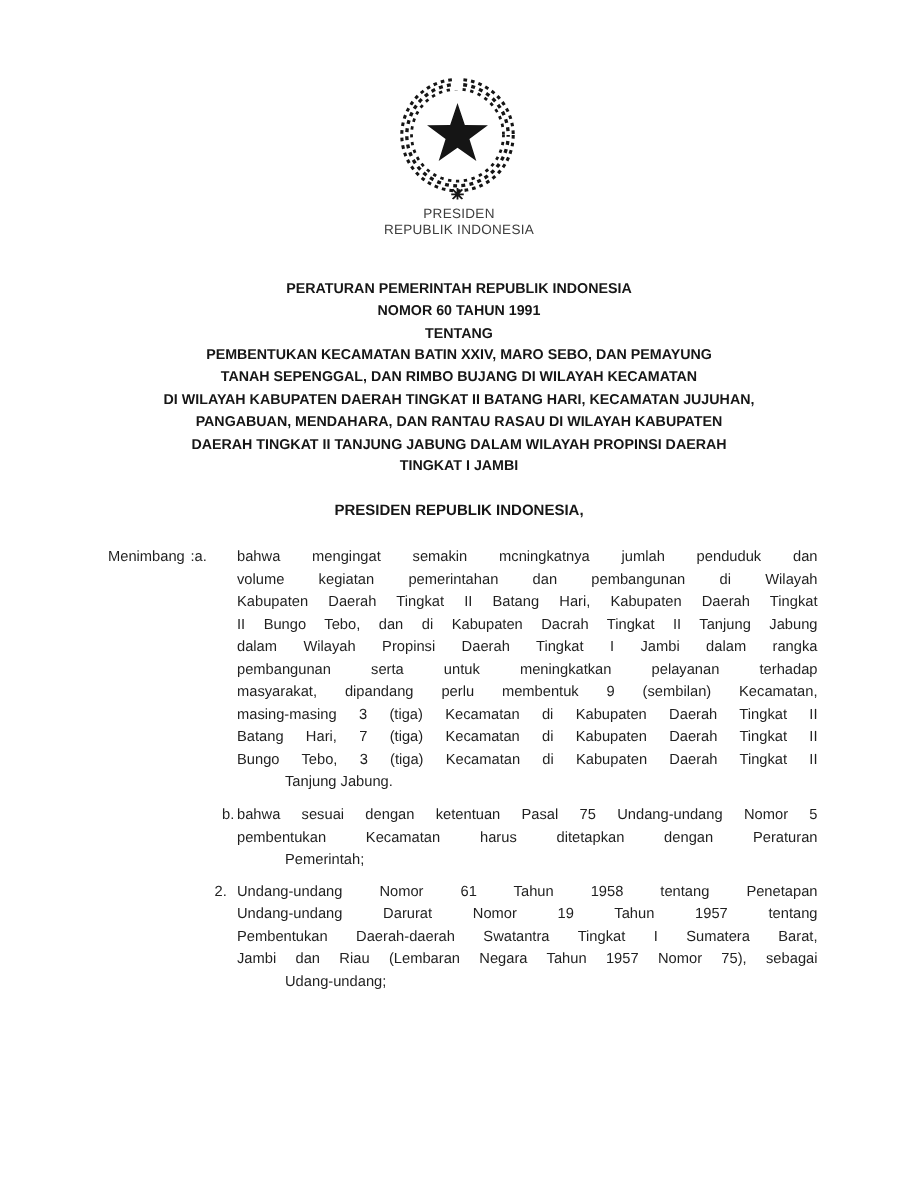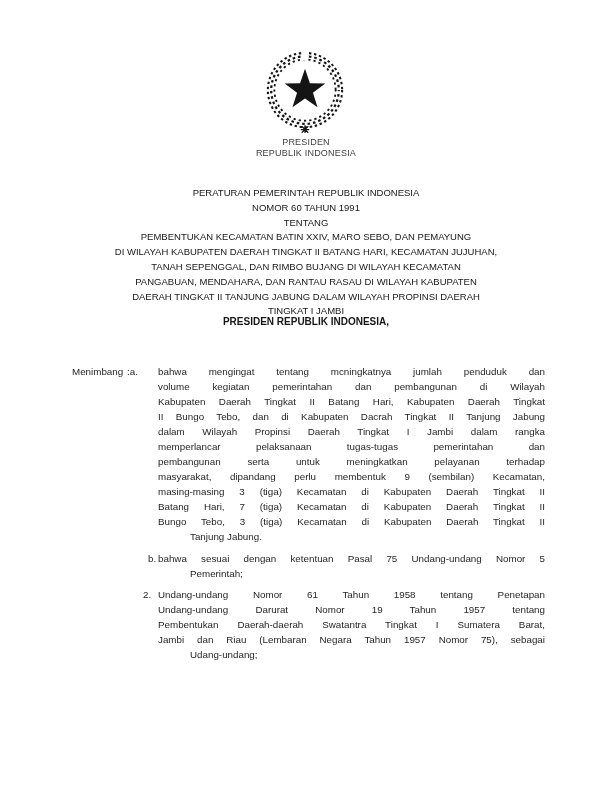--- a/index.html
+++ b/index.html
@@ -32,30 +32,30 @@
     color: #3d3d3d;
     letter-spacing: 0.2px;
   }
 
   
   .title-block {
     position: absolute;
     top: 186px;
     left: 40px;
     width: 532px;
-    font-weight: 400;
+    font-weight: 700;
     font-size: 9.5px;
     line-height: 14.8px;
     color: #161616;
   }
   .title-block .tline { text-align: center; text-align-last: center; }
 
   .salutation {
     position: absolute;
-    top: 314px;
+    top: 333px;
     left: 0;
     width: 612px;
     text-align: center;
     font-weight: 700;
     font-size: 10px;
     line-height: 15px;
     color: #161616;
   }
 
   
@@ -104,55 +104,55 @@
   <div class="letterhead-text">
     <div>PRESIDEN</div>
     <div>REPUBLIK INDONESIA</div>
   </div>
 
   <div class="title-block">
       <div class="tline">PERATURAN PEMERINTAH REPUBLIK INDONESIA</div>
       <div class="tline">NOMOR 60 TAHUN 1991</div>
       <div class="tline">TENTANG</div>
       <div class="tline">PEMBENTUKAN KECAMATAN BATIN XXIV, MARO SEBO, DAN PEMAYUNG</div>
+      <div class="tline">TANAH SEPENGGAL, DAN RIMBO BUJANG DI WILAYAH KECAMATAN</div>
       <div class="tline">DI WILAYAH KABUPATEN DAERAH TINGKAT II BATANG HARI, KECAMATAN JUJUHAN,</div>
-      <div class="tline">TANAH SEPENGGAL, DAN RIMBO BUJANG DI WILAYAH KECAMATAN</div>
       <div class="tline">PANGABUAN, MENDAHARA, DAN RANTAU RASAU DI WILAYAH KABUPATEN</div>
       <div class="tline">DAERAH TINGKAT II TANJUNG JABUNG DALAM WILAYAH PROPINSI DAERAH</div>
       <div class="tline last">TINGKAT I JAMBI</div>
     </div>
 
   <div class="salutation">PRESIDEN REPUBLIK INDONESIA,</div>
 
   <div class="clauses">
 
     <div class="clause-row">
       <div class="clause-label">Menimbang</div>
       <div class="clause-marker">:a.</div>
       <div class="clause-text">
-          <div class="tline">bahwa mengingat tentang mcningkatnya jumlah penduduk dan</div>
+          <div class="tline">bahwa mengingat semakin mcningkatnya jumlah penduduk dan</div>
           <div class="tline">volume kegiatan pemerintahan dan pembangunan di Wilayah</div>
           <div class="tline">Kabupaten Daerah Tingkat II Batang Hari, Kabupaten Daerah Tingkat</div>
           <div class="tline">II Bungo Tebo, dan di Kabupaten Dacrah Tingkat II Tanjung Jabung</div>
           <div class="tline">dalam Wilayah Propinsi Daerah Tingkat I Jambi dalam rangka</div>
-          <div class="tline">memperlancar pelaksanaan tugas-tugas pemerintahan dan</div>
           <div class="tline">pembangunan serta untuk meningkatkan pelayanan terhadap</div>
           <div class="tline">masyarakat, dipandang perlu membentuk 9 (sembilan) Kecamatan,</div>
           <div class="tline">masing-masing 3 (tiga) Kecamatan di Kabupaten Daerah Tingkat II</div>
           <div class="tline">Batang Hari, 7 (tiga) Kecamatan di Kabupaten Daerah Tingkat II</div>
           <div class="tline">Bungo Tebo, 3 (tiga) Kecamatan di Kabupaten Daerah Tingkat II</div>
           <div class="tline last">Tanjung Jabung.</div>
         </div>
     </div>
 
     <div class="clause-row gap-b">
       <div class="clause-label"></div>
       <div class="clause-marker indent-b">b.</div>
       <div class="clause-text">
           <div class="tline">bahwa sesuai dengan ketentuan Pasal 75 Undang-undang Nomor 5</div>
+          <div class="tline">pembentukan Kecamatan harus ditetapkan dengan Peraturan</div>
           <div class="tline last">Pemerintah;</div>
         </div>
     </div>
 
 
     <div class="clause-row gap-m2">
       <div class="clause-label"></div>
       <div class="clause-marker indent-2">2.</div>
       <div class="clause-text">
           <div class="tline">Undang-undang Nomor 61 Tahun 1958 tentang Penetapan</div>

